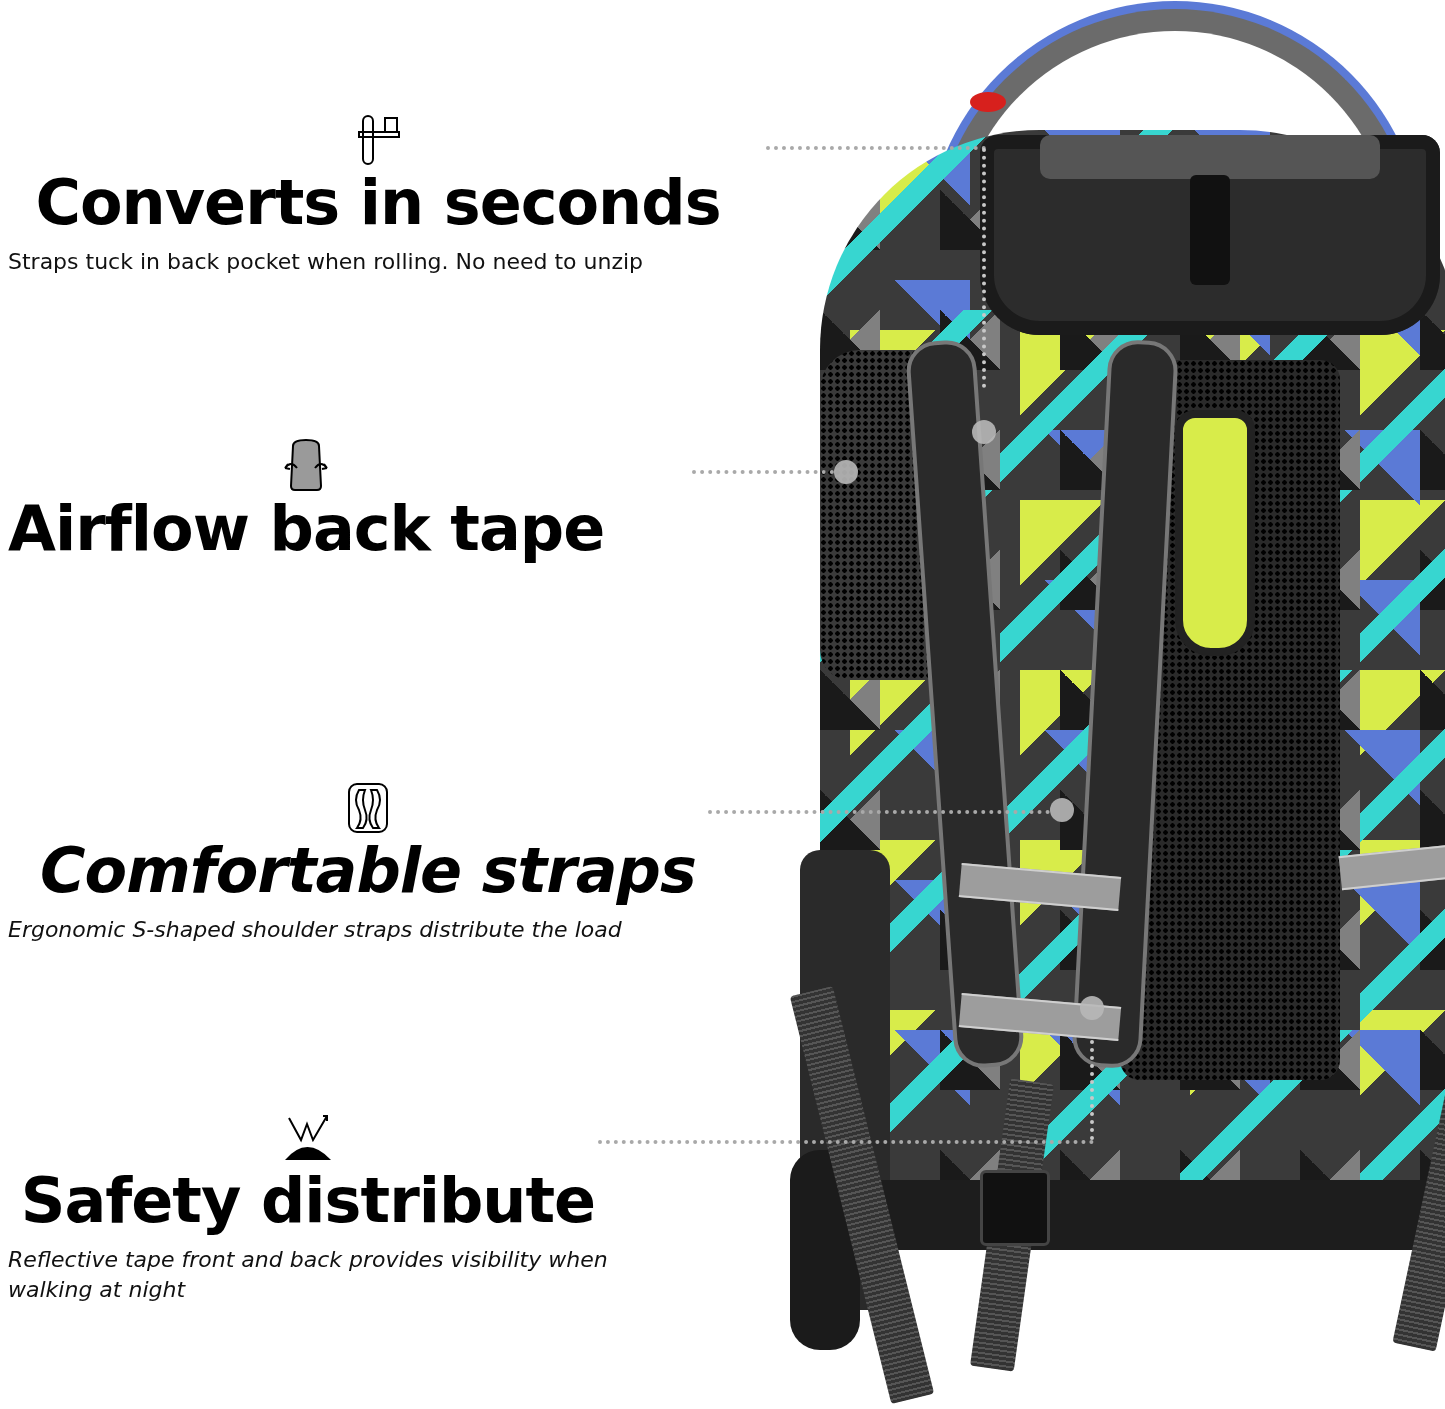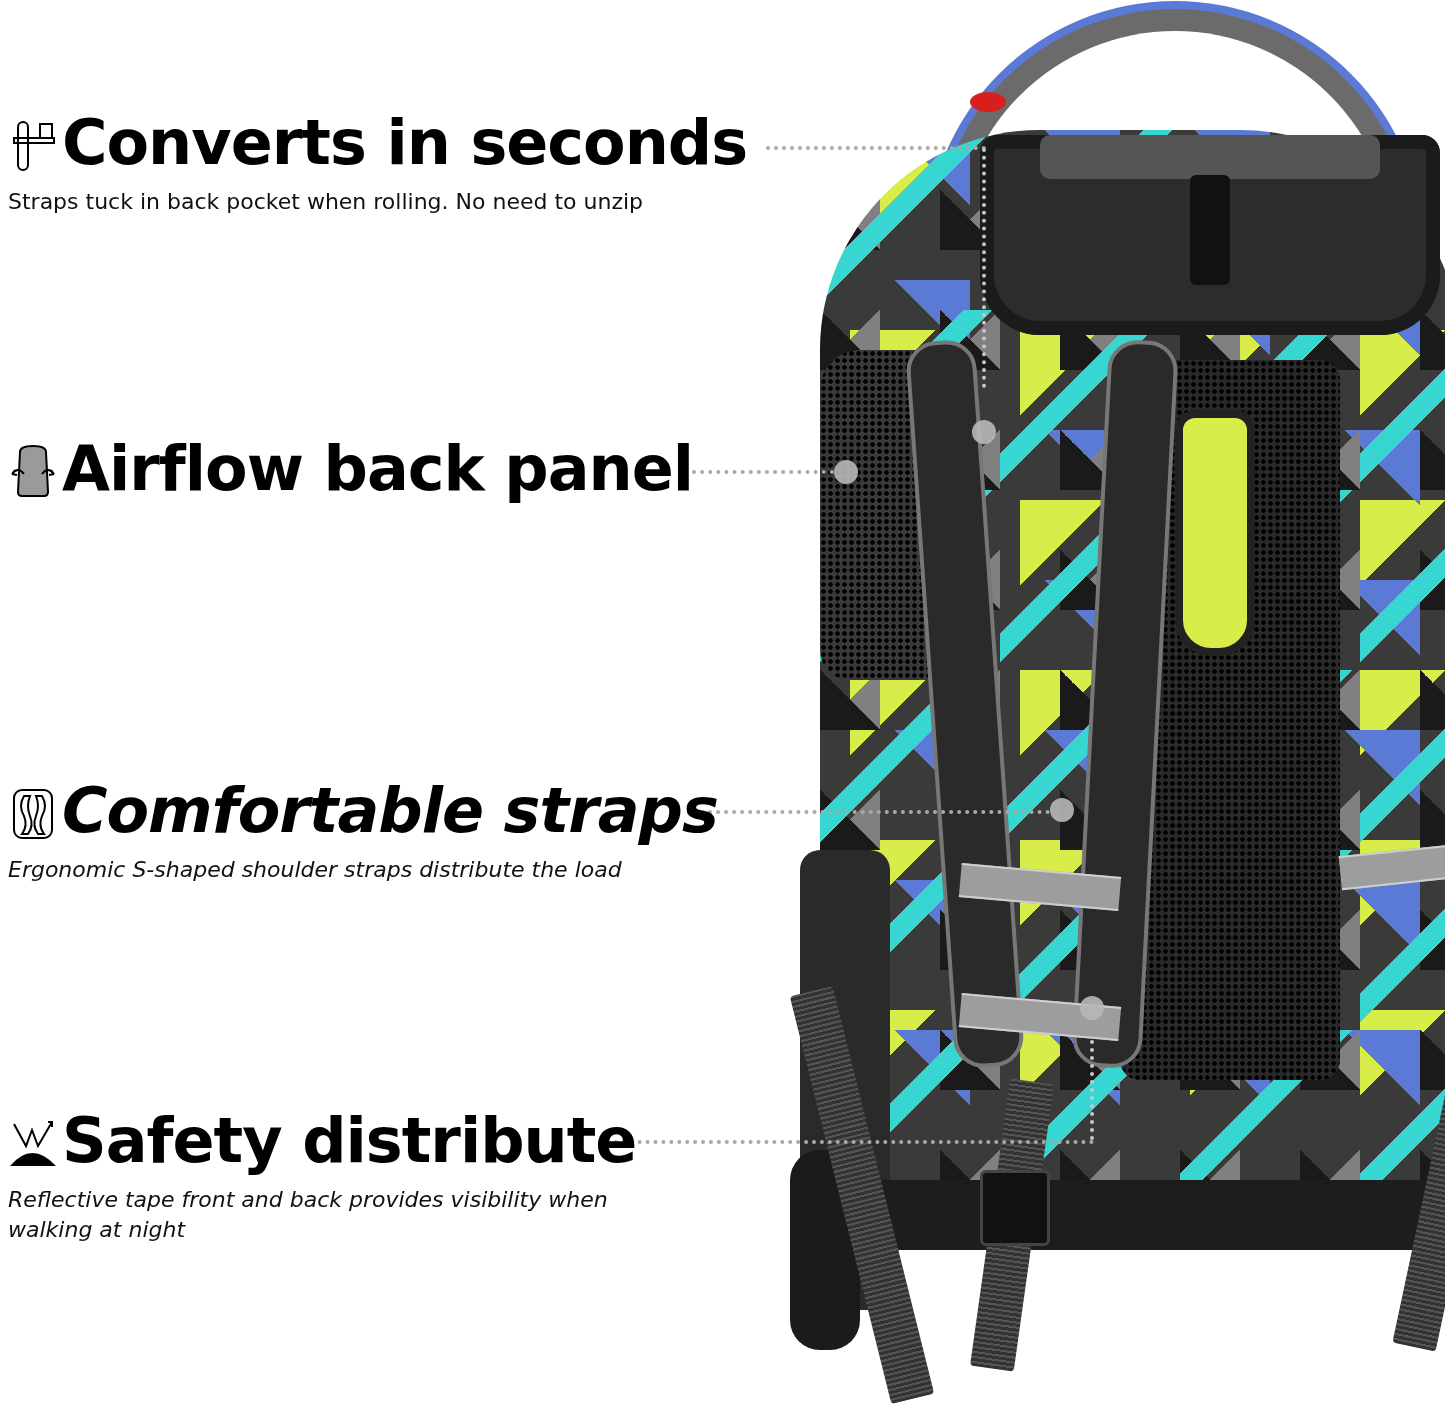--- a/index.html
+++ b/index.html
@@ -1,19 +1,19 @@
 <!DOCTYPE html>
 <html><head>
   <meta charset="utf-8">
   <style>
     html, body { margin:0; padding:0; background:#ffffff; }
     body { width:1445px; height:1409px; position:relative; overflow:hidden; font-family:"DejaVu Sans", sans-serif; color:#000; }
 
     .feature { position:absolute; left:8px; }
-    .feature-head { display:flex; align-items:flex-end; gap:4px; }
+    .feature-head { display:flex; align-items:center; gap:4px;flex-direction:column; }
     .feature-icon { width:50px; height:56px; flex:0 0 auto; display:flex; align-items:center; justify-content:center; }
     .feature-title { font-family:"DejaVu Sans", sans-serif; font-weight:bold; font-size:62px; letter-spacing:-1px; line-height:1; color:#000; white-space:nowrap; }
     .feature-desc { font-family:"DejaVu Sans", sans-serif; font-size:22px; line-height:30px; color:#111; margin-top:13px; }
 
     .leader { position:absolute; height:0; border-top:4px dotted #a9a9a9; }
     .vleader { position:absolute; width:0; border-left:4px dotted #c8c8c8; }
     .marker { position:absolute; width:24px; height:24px; border-radius:50%; background:#b8b8b8; opacity:0.9; }
 
     
     .bag { position:absolute; left:780px; top:0; width:665px; height:1409px; }
@@ -108,21 +108,21 @@
 
 <div class="feature" style="top:438px;">
   <div class="feature-head">
     <span class="feature-icon">
       <svg width="50" height="56" viewBox="0 0 50 56">
         <path d="M12 8 Q12 2 25 2 Q38 2 38 8 L40 48 Q40 52 36 52 L14 52 Q10 52 10 48 Z" fill="#9a9a9a" stroke="#000" stroke-width="2"></path>
         <path d="M16 30 Q10 22 4 30 M4 30 l3 -4 M4 30 l5 1" fill="none" stroke="#000" stroke-width="2"></path>
         <path d="M34 30 Q40 22 46 30 M46 30 l-3 -4 M46 30 l-5 1" fill="none" stroke="#000" stroke-width="2"></path>
       </svg>
     </span>
-    <span class="feature-title">Airflow back panel</span>
+    <span class="feature-title">Airflow back tape</span>
   </div>
 </div>
 
 <div class="feature" style="top:780px;font-style:italic;">
   <div class="feature-head">
     <span class="feature-icon">
       <svg width="46" height="56" viewBox="0 0 46 56">
         <rect x="4" y="4" width="38" height="48" rx="8" fill="none" stroke="#000" stroke-width="2"></rect>
         <path d="M14 10 Q8 20 14 30 Q18 40 12 48 L18 48 Q24 40 20 30 Q16 20 20 10 Z" fill="none" stroke="#000" stroke-width="2"></path>
         <path d="M32 10 Q38 20 32 30 Q28 40 34 48 L28 48 Q22 40 26 30 Q30 20 26 10 Z" fill="none" stroke="#000" stroke-width="2"></path>

